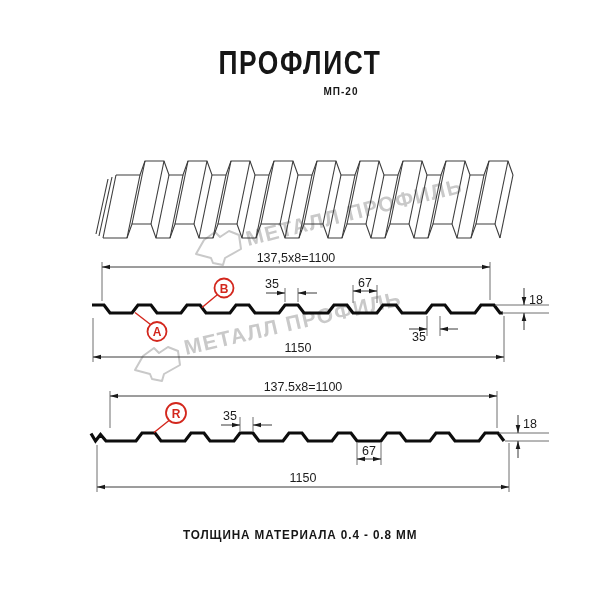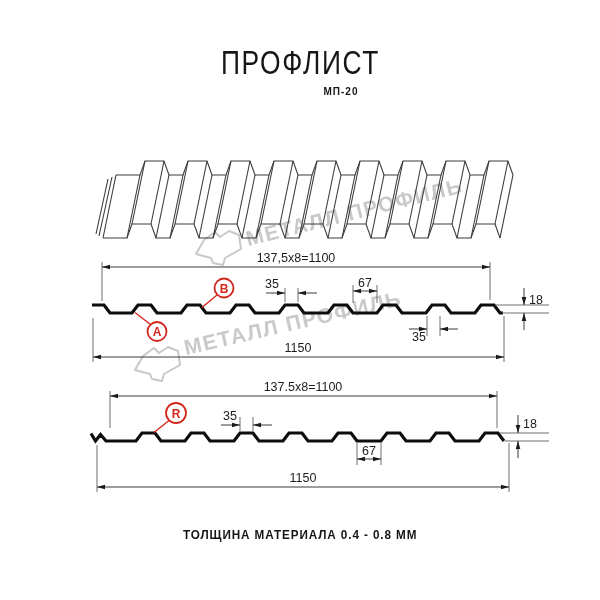--- a/index.html
+++ b/index.html
@@ -1,19 +1,19 @@
 <!DOCTYPE html>
 <html><head>
 <meta charset="utf-8">
 <style>
   html,body{margin:0;padding:0;}
   body{width:600px;height:600px;background:#ffffff;overflow:hidden;position:relative;
        font-family:"Liberation Sans",sans-serif;}
   .hdr{position:absolute;left:0;width:600px;text-align:center;color:#161616;}
-  .title{top:46px;font-size:33px;font-weight:400;line-height:1;}
+  .title{top:46px;font-size:33px;font-weight:700;line-height:1;}
   .title-inner{display:inline-block;transform:scaleX(.8);transform-origin:center;letter-spacing:2px;}
   .subtitle{top:86px;font-size:10px;font-weight:700;letter-spacing:1px;padding-left:41px;}
   .footer{top:527px;font-size:13px;font-weight:700;}
   .footer-inner{display:inline-block;transform:scaleX(.9);transform-origin:center;letter-spacing:1px;}
   svg{position:absolute;left:0;top:0;}
   .ext{stroke:#6f6f6f;stroke-width:1;fill:none;}
   .dim{stroke:#3a3a3a;stroke-width:1;fill:none;}
   .arr{fill:#1a1a1a;stroke:none;}
   .prof{fill:none;stroke:#0d0d0d;stroke-width:3.2;stroke-linejoin:miter;}
   .sheet{fill:none;stroke:#3c3c3c;stroke-width:1.1;}

